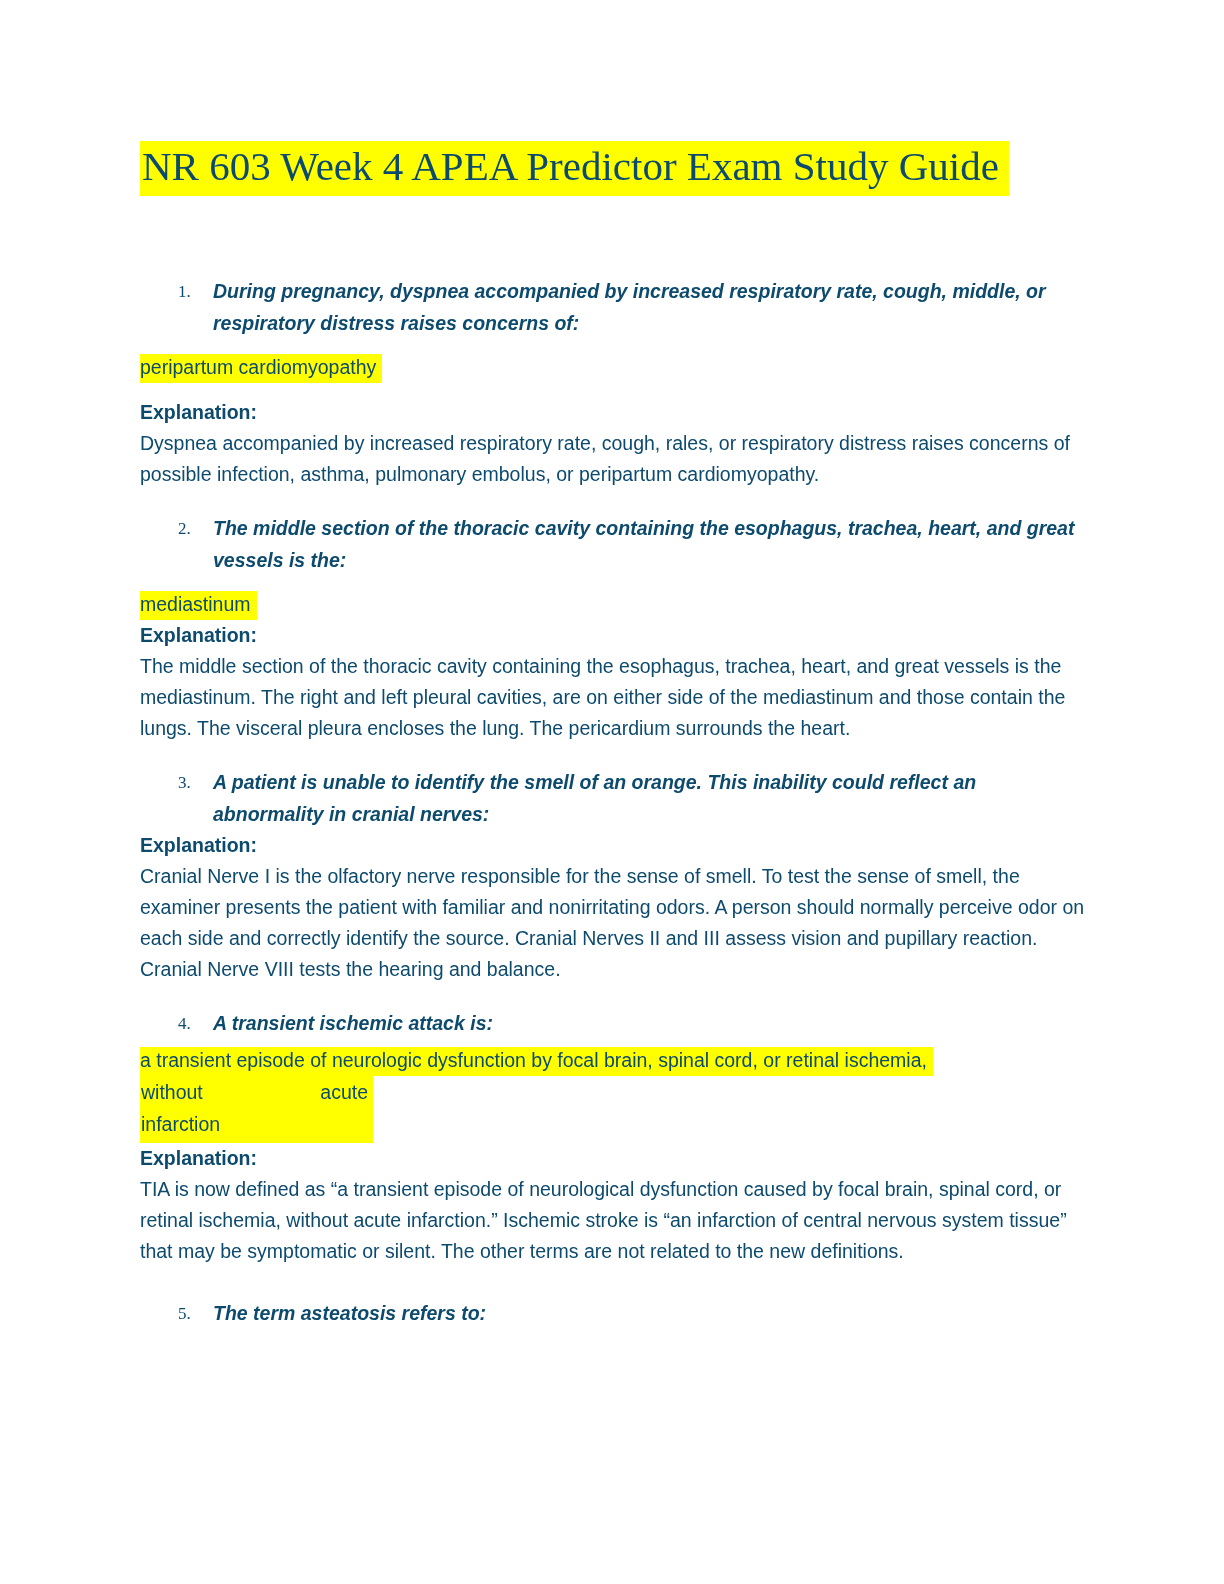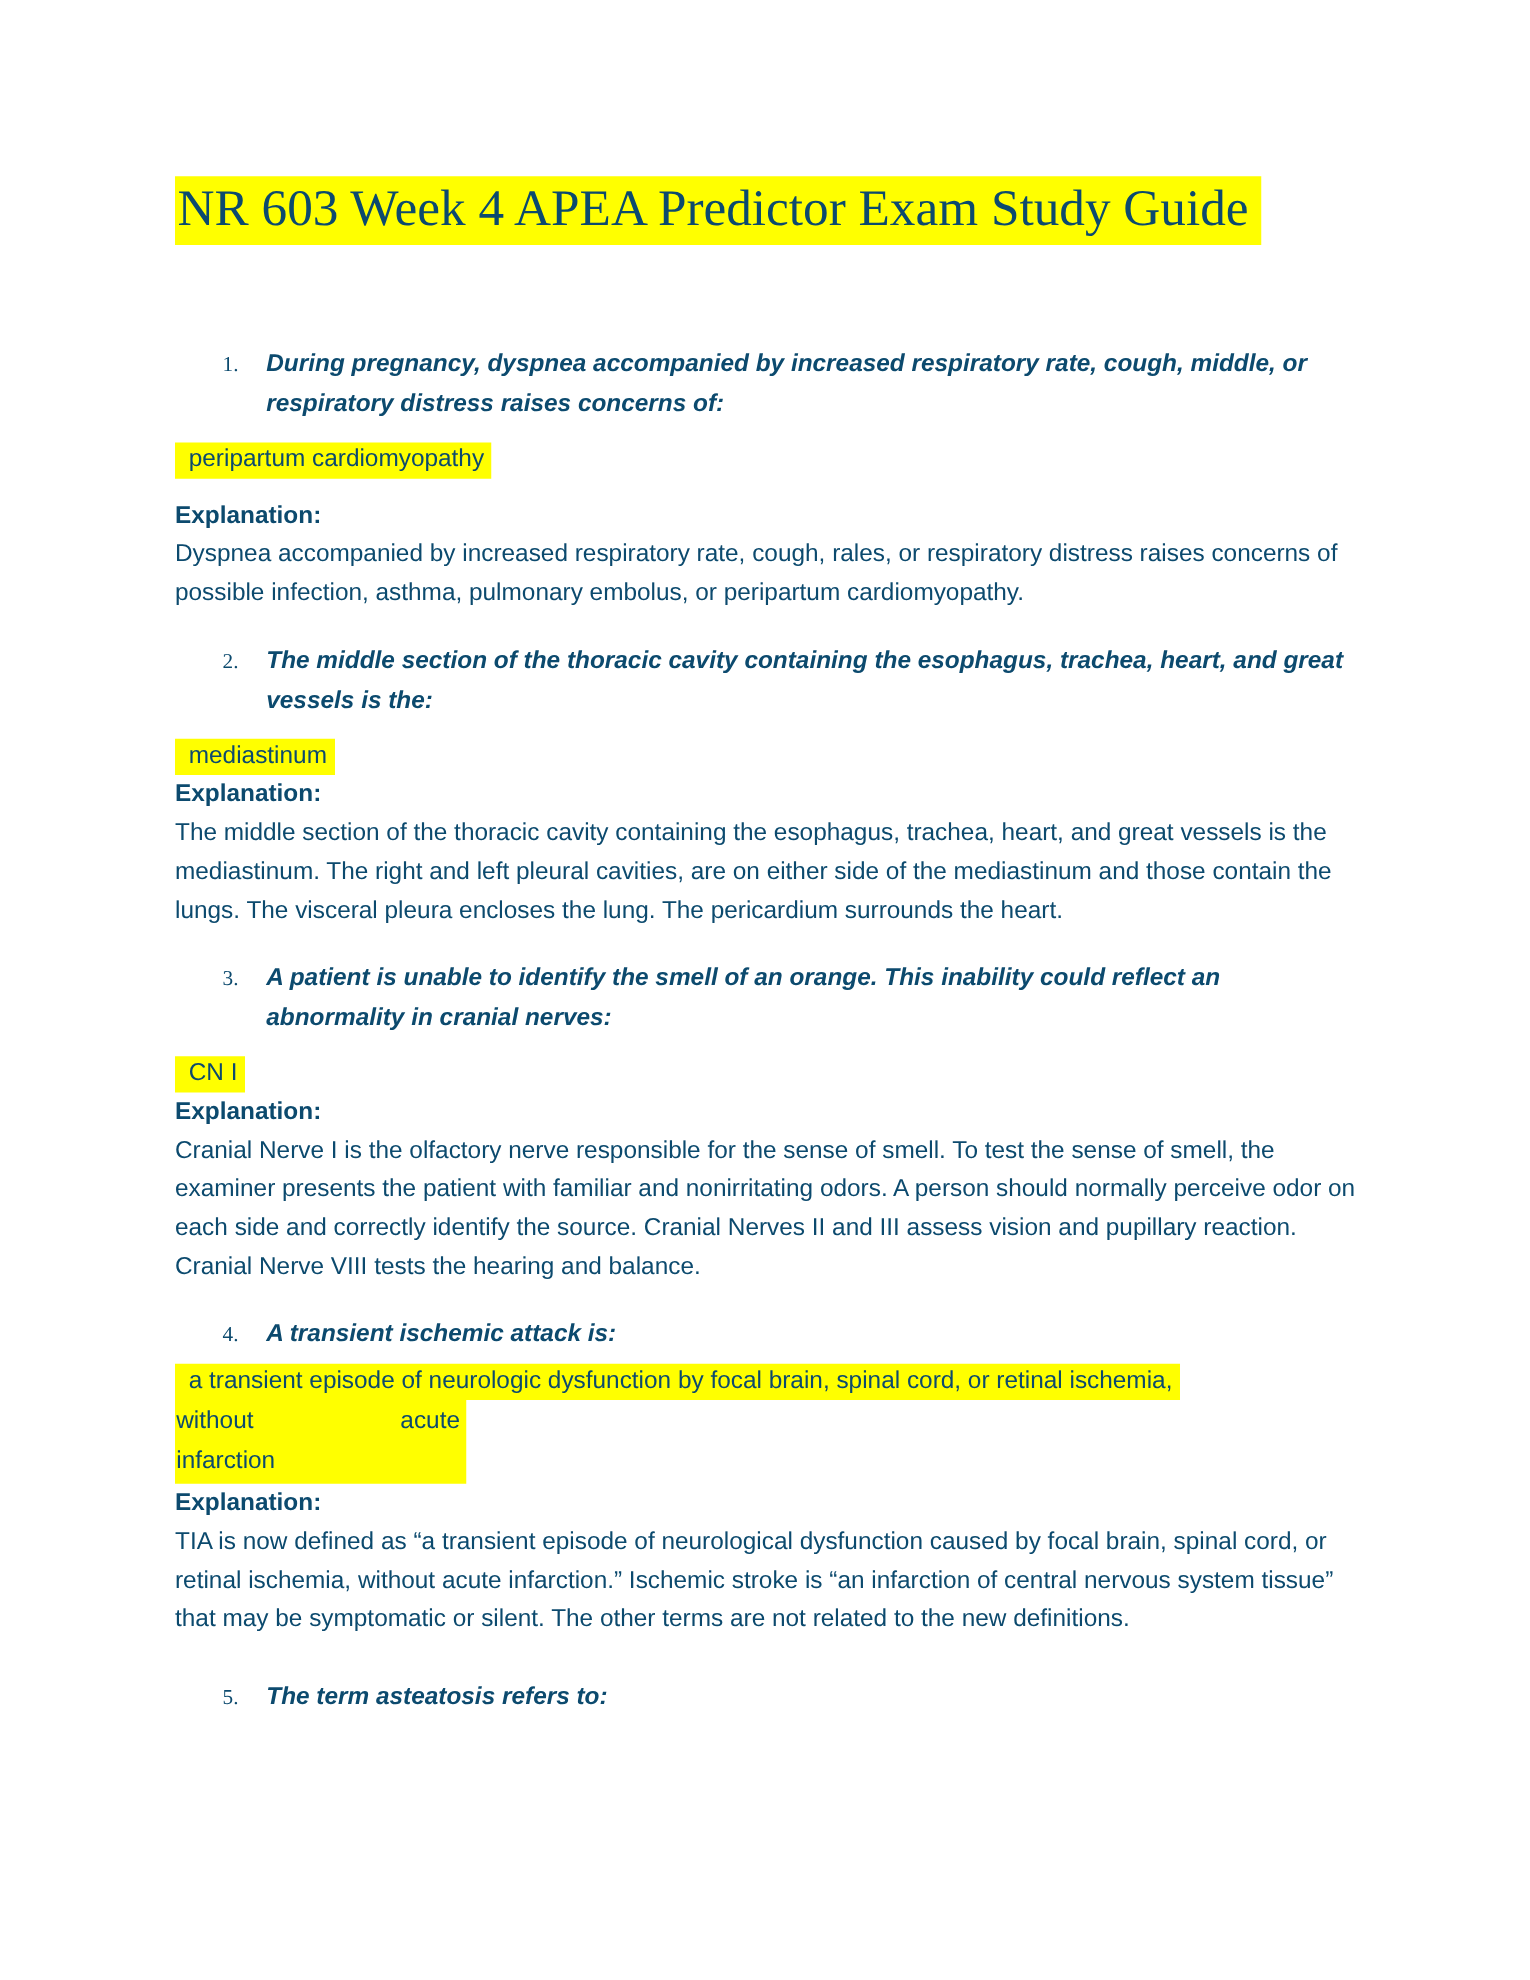--- a/index.html
+++ b/index.html
@@ -49,21 +49,21 @@
     font-weight: bold;
     font-style: italic;
     font-size: 19.5px;
     line-height: 32px;
     width: 895px;
   }
   
   .answer { margin-top: 12px; line-height: 32px; }
   .hl {
     background: var(--hl, #ffff00);
-    padding: 2px 6px 5px 11px;
+    padding: 2px 6px 5px 0;
   }
   .answer-cont {
     width: 233px;
     background: var(--hl, #ffff00);
     line-height: 32px;
     padding: 0 5px 3px 1px;
   }
   .answer-cont .justify-row {
     display: flex;
     justify-content: space-between;
@@ -99,23 +99,20 @@
   <div class="answer">
     <span class="hl">mediastinum</span>
   </div>
   <div class="expl-label">Explanation:</div>
   <div class="expl-text">The middle section of the thoracic cavity containing the esophagus, trachea, heart, and great vessels is the mediastinum. The right and left pleural cavities, are on either side of the mediastinum and those contain the lungs. The visceral pleura encloses the lung. The pericardium surrounds the heart.</div>
 
   <div class="q-item">
     <span class="q-num">3.</span>
     <span class="q-text">A patient is unable to identify the smell of an orange. This inability could reflect an abnormality in cranial nerves:</span>
   </div>
-  <div class="answer">
-    <span class="hl">CN I</span>
-  </div>
   <div class="expl-label">Explanation:</div>
   <div class="expl-text">Cranial Nerve I is the olfactory nerve responsible for the sense of smell. To test the sense of smell, the examiner presents the patient with familiar and nonirritating odors. A person should normally perceive odor on each side and correctly identify the source. Cranial Nerves II and III assess vision and pupillary reaction. Cranial Nerve VIII tests the hearing and balance.</div>
 
   <div class="q-item">
     <span class="q-num">4.</span>
     <span class="q-text">A transient ischemic attack is:</span>
   </div>
   <div class="answer" style="margin-top:4px">
     <span class="hl">a transient episode of neurologic dysfunction by focal brain, spinal cord, or retinal ischemia,</span>
   </div>

